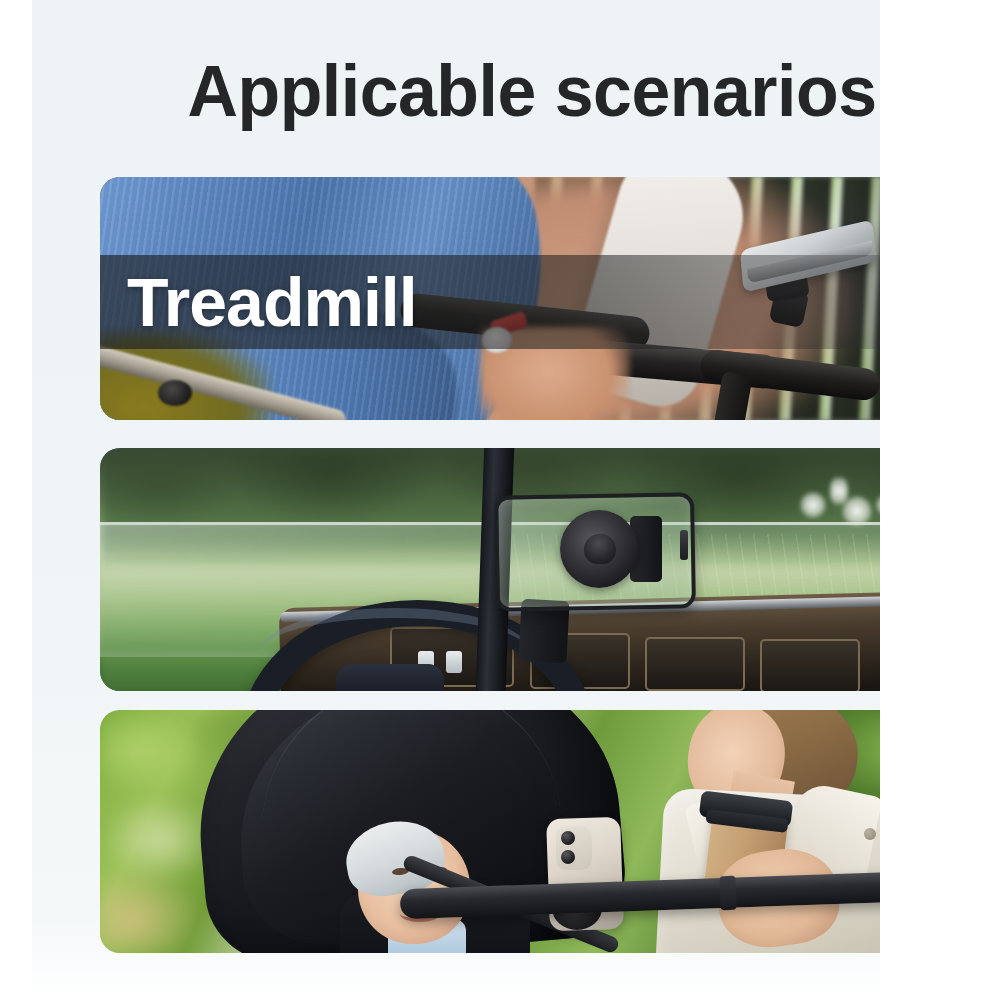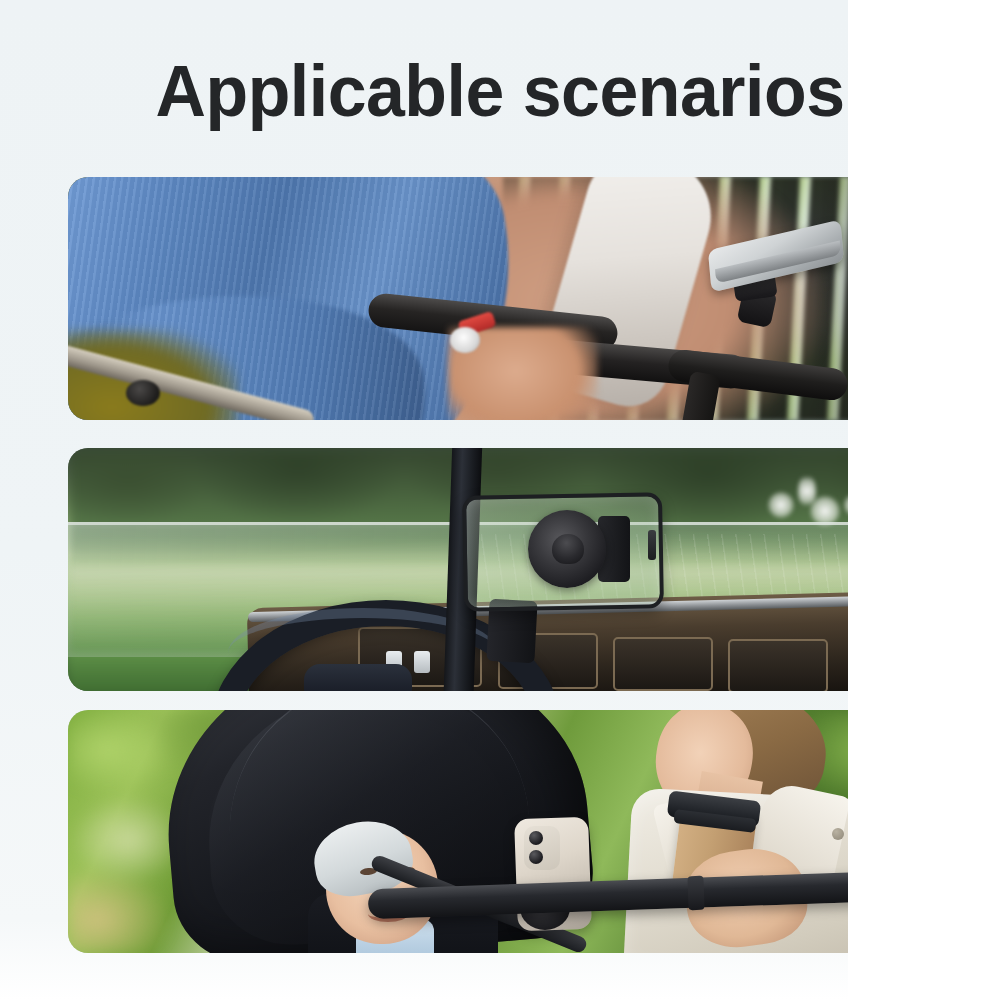--- a/index.html
+++ b/index.html
@@ -12,20 +12,21 @@
     background: #ffffff;
     font-family: "Liberation Sans", sans-serif;
     overflow: hidden;
   }
   .page {
     position: relative;
     width: 848px;
     height: 1000px;
     background: linear-gradient(180deg, #eef3f5 0%, #eff4f6 55%, #f5f8f9 92%, #ffffff 100%);
     overflow: hidden;
+    margin-left: 32px;
   }
 
   
   .page-title {
     position: absolute;
     left: 0;
     top: 52px;
     width: 1000px;
     text-align: center;
     font-size: 72px;
@@ -604,20 +605,23 @@
       <div class="layer tm-bar-b"></div>
       <div class="layer tm-bar-c"></div>
       <div class="layer tm-post"></div>
       <div class="layer tm-hand"></div>
       <div class="layer tm-watch"></div>
       <div class="layer tm-watch-face"></div>
       <div class="layer tm-clamp"></div>
       <div class="layer tm-mount"></div>
       <div class="layer tm-phone"></div>
       <div class="layer tm-phone-edge"></div>
+    </div>
+    <div class="label-band" id="band-0">
+      <span class="scene-label" id="label-0">Treadmill</span>
     </div>
   </div>
 
   <div class="card" id="card-1">
     <div class="scene">
       <div class="layer gc-bg"></div>
       <div class="layer gc-trees"></div>
       <div class="layer gc-fairway"></div>
       <div class="layer gc-sand"></div>
       <div class="layer gc-bokeh gc-b1" style="width:26px;height:26px;left:700px;top:44px;"></div>

